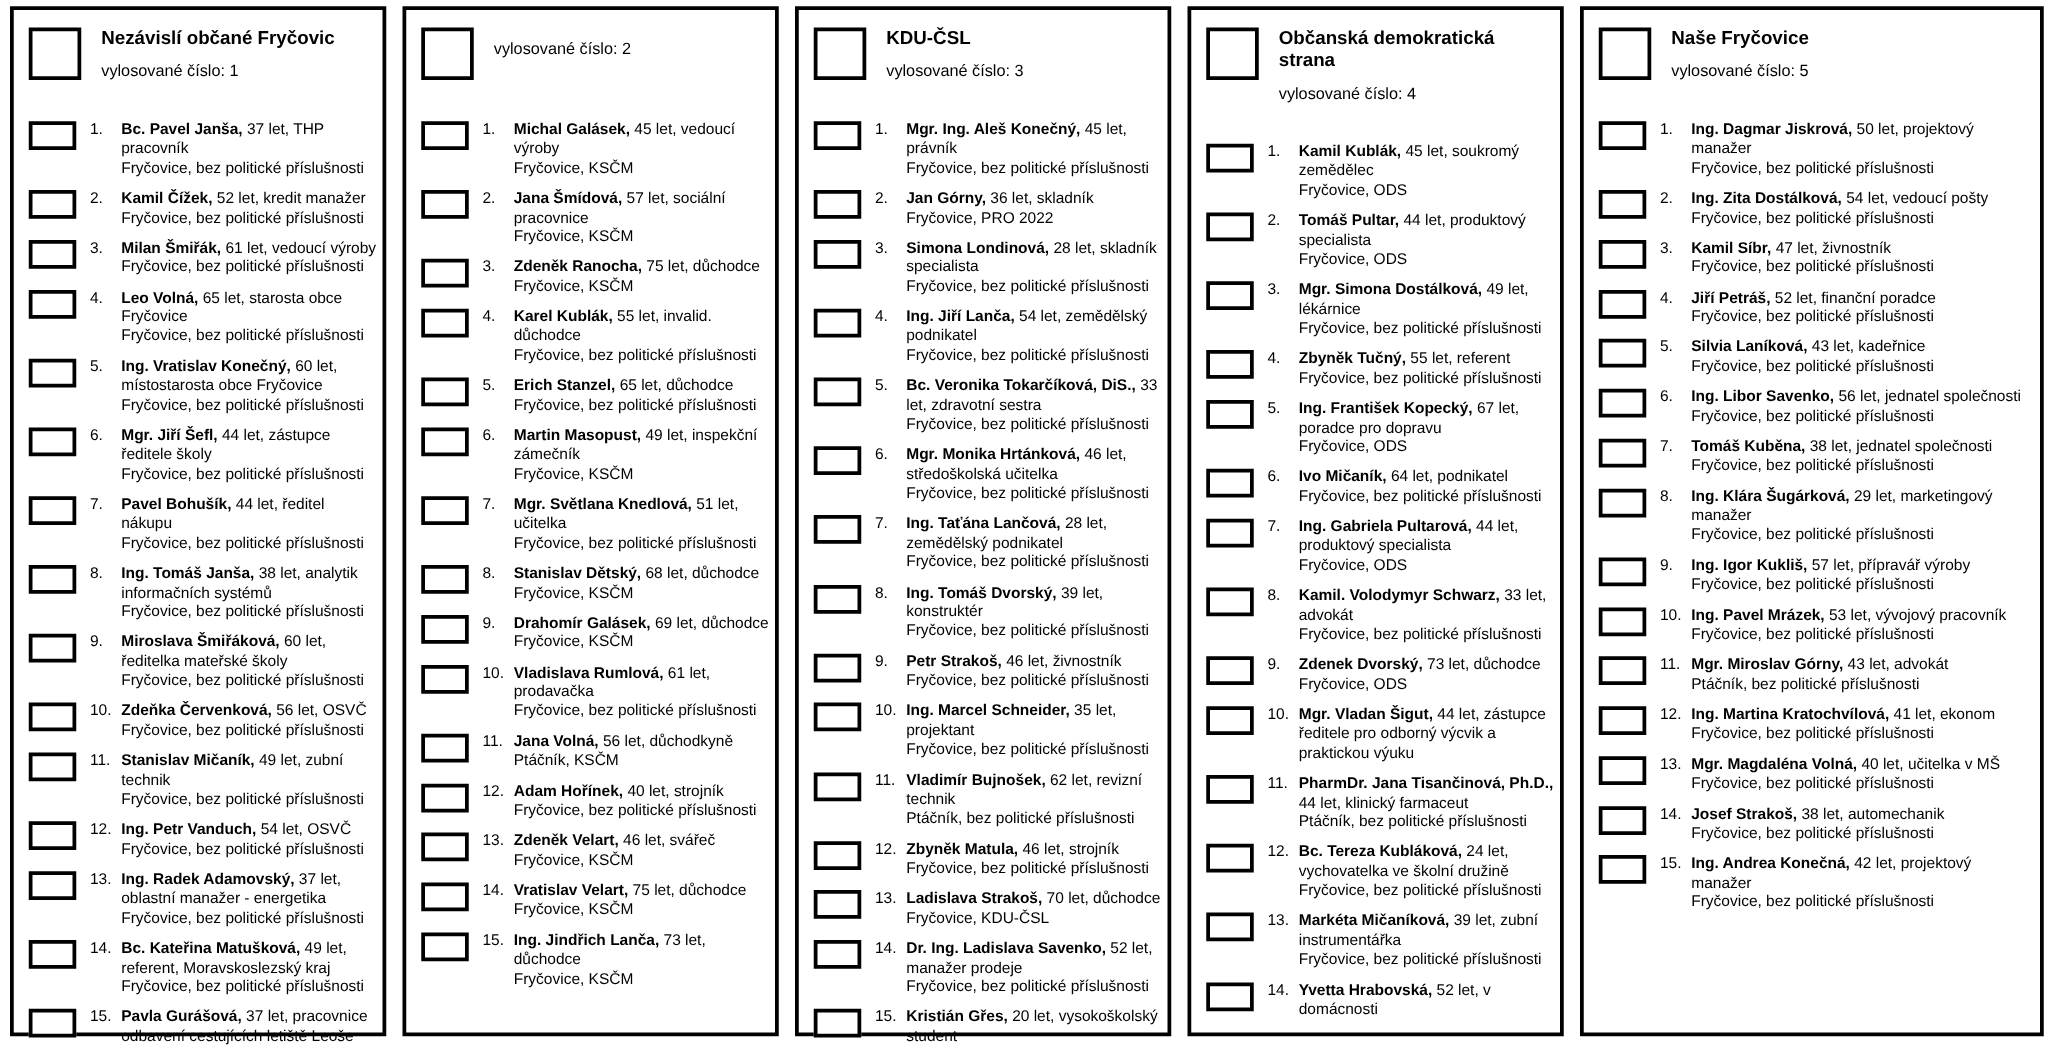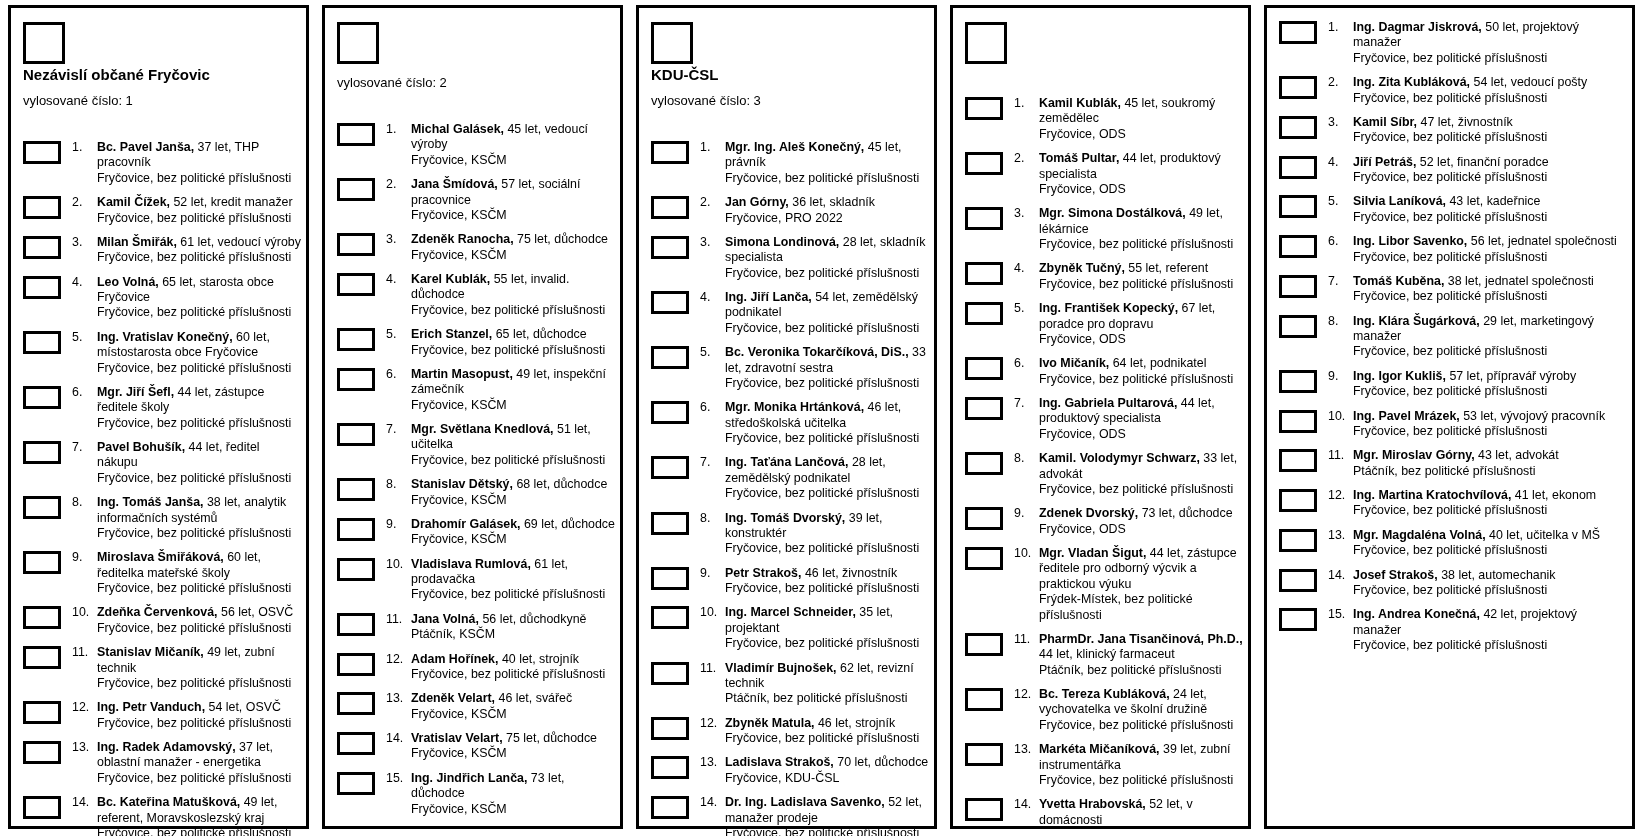--- a/index.html
+++ b/index.html
@@ -25,21 +25,20 @@
     box-sizing: border-box;
     background: #fff;
     padding: 12px 5px 10px 12px;
     flex-shrink: 0;
   }
   .panel.wide { width: 371px; }
   .panel-header {
     display: flex;
     align-items: flex-start;
     margin-bottom: 32px;
-    flex-direction: column;
   }
   .party-box {
     width: 42px;
     height: 42px;
     border: 3px solid #000;
     box-sizing: border-box;
     flex-shrink: 0;
     margin-right: 16px;
     margin-top: 2px;
     background: #fff;
@@ -475,20 +474,24 @@
       <span class="cand-num">15.</span><span class="cand-name">Kristián Gřes,</span> <span class="cand-rest">20 let, vysokoškolský student</span>
       <div class="cand-aff">Fryčovice, bez politické příslušnosti</div>
     </div>
   </div>
 </div>
   </section>
 
   <section class="panel">
     <div class="panel-header">
       <div class="party-box"></div>
+      <div class="party-titles">
+        <div class="party-name">Občanská demokratická strana</div>
+        <div class="drawn">vylosované číslo: 4</div>
+      </div>
     </div>
     <div class="cand-list">
   <div class="cand">
     <div class="cand-box"></div>
     <div class="cand-text">
       <span class="cand-num">1.</span><span class="cand-name">Kamil Kublák,</span> <span class="cand-rest">45 let, soukromý zemědělec</span>
       <div class="cand-aff">Fryčovice, ODS</div>
     </div>
   </div>
 
@@ -553,21 +556,20 @@
     <div class="cand-text">
       <span class="cand-num">9.</span><span class="cand-name">Zdenek Dvorský,</span> <span class="cand-rest">73 let, důchodce</span>
       <div class="cand-aff">Fryčovice, ODS</div>
     </div>
   </div>
 
   <div class="cand">
     <div class="cand-box"></div>
     <div class="cand-text">
       <span class="cand-num">10.</span><span class="cand-name">Mgr. Vladan Šigut,</span> <span class="cand-rest">44 let, zástupce ředitele pro odborný výcvik a praktickou výuku</span>
-      <div class="cand-aff">Frýdek-Místek, bez politické příslušnosti</div>
     </div>
   </div>
 
   <div class="cand">
     <div class="cand-box"></div>
     <div class="cand-text">
       <span class="cand-num">11.</span><span class="cand-name">PharmDr. Jana Tisančinová, Ph.D.,</span> <span class="cand-rest">44 let, klinický farmaceut</span>
       <div class="cand-aff">Ptáčník, bez politické příslušnosti</div>
     </div>
   </div>
@@ -593,33 +595,40 @@
     <div class="cand-text">
       <span class="cand-num">14.</span><span class="cand-name">Yvetta Hrabovská,</span> <span class="cand-rest">52 let, v domácnosti</span>
       
     </div>
   </div>
 
 </div>
   </section>
 
   <section class="panel wide">
+    <div class="panel-header">
+      <div class="party-box"></div>
+      <div class="party-titles">
+        <div class="party-name">Naše Fryčovice</div>
+        <div class="drawn">vylosované číslo: 5</div>
+      </div>
+    </div>
     <div class="cand-list">
   <div class="cand">
     <div class="cand-box"></div>
     <div class="cand-text">
       <span class="cand-num">1.</span><span class="cand-name">Ing. Dagmar Jiskrová,</span> <span class="cand-rest">50 let, projektový manažer</span>
       <div class="cand-aff">Fryčovice, bez politické příslušnosti</div>
     </div>
   </div>
 
   <div class="cand">
     <div class="cand-box"></div>
     <div class="cand-text">
-      <span class="cand-num">2.</span><span class="cand-name">Ing. Zita Kubláková,</span> <span class="cand-rest">54 let, vedoucí pošty</span>
+      <span class="cand-num">2.</span><span class="cand-name">Ing. Zita Dostálková,</span> <span class="cand-rest">54 let, vedoucí pošty</span>
       <div class="cand-aff">Fryčovice, bez politické příslušnosti</div>
     </div>
   </div>
 
   <div class="cand">
     <div class="cand-box"></div>
     <div class="cand-text">
       <span class="cand-num">3.</span><span class="cand-name">Kamil Síbr,</span> <span class="cand-rest">47 let, živnostník</span>
       <div class="cand-aff">Fryčovice, bez politické příslušnosti</div>
     </div>

